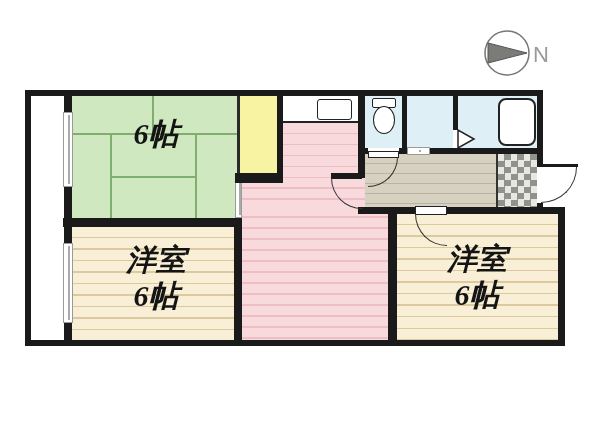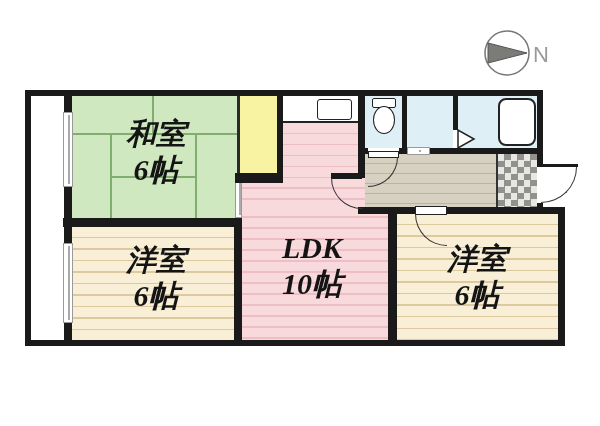--- a/index.html
+++ b/index.html
@@ -124,30 +124,25 @@
   <div class="whitebox" style="left:368px;top:151px;width:31px;height:7px;border-width:1px;"></div>
   <div class="arc br" style="left:368px;top:157px;width:30px;height:30px;"></div>
 
   <div class="whitebox" style="left:415px;top:206px;width:32px;height:9px;border-width:1px;"></div>
   <div class="arc bl" style="left:415px;top:214px;width:32px;height:32px;"></div>
 
   <div style="left:541px;top:164px;width:37px;height:3px;background:#1a1a1a;"></div>
   <div class="arc br" style="left:541px;top:167px;width:36px;height:36px;"></div>
 
   <div class="label" style="left:86px;top:116px;width:140px;">
-    <span style="display:block">和室</span>
     <span style="display:block">6帖</span>
   </div>
   <div class="label" style="left:86px;top:242px;width:140px;">
     <span style="display:block">洋室</span>
     <span style="display:block">6帖</span>
-  </div>
-  <div class="label" style="left:242px;top:230px;width:140px;">
-    <span style="display:block">LDK</span>
-    <span style="display:block">10帖</span>
   </div>
   <div class="label" style="left:407px;top:241px;width:140px;">
     <span style="display:block">洋室</span>
     <span style="display:block">6帖</span>
   </div>
 
   <svg style="left:484px;top:30px;" width="48" height="48" viewBox="0 0 48 48">
     <circle cx="23" cy="23" r="22" fill="#fff" stroke="#777" stroke-width="1.5"></circle>
     <polygon points="4,13 4,33 43,23" fill="#7b7b78" stroke="#555" stroke-width="1"></polygon>
   </svg>

